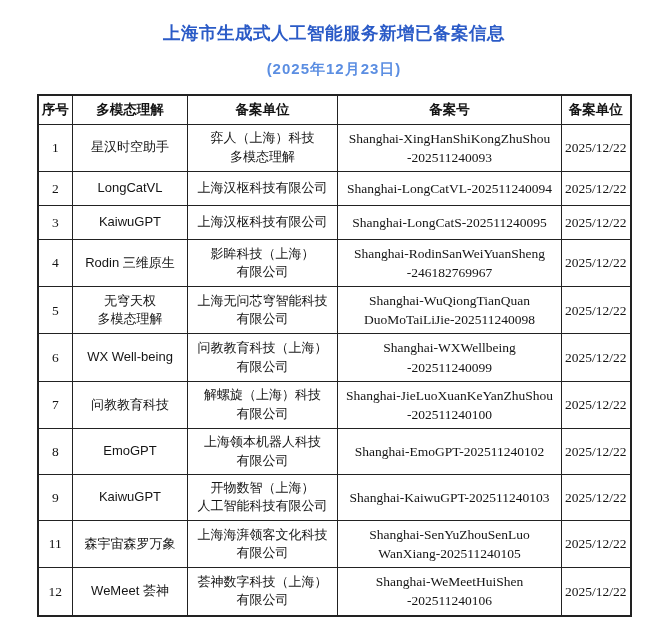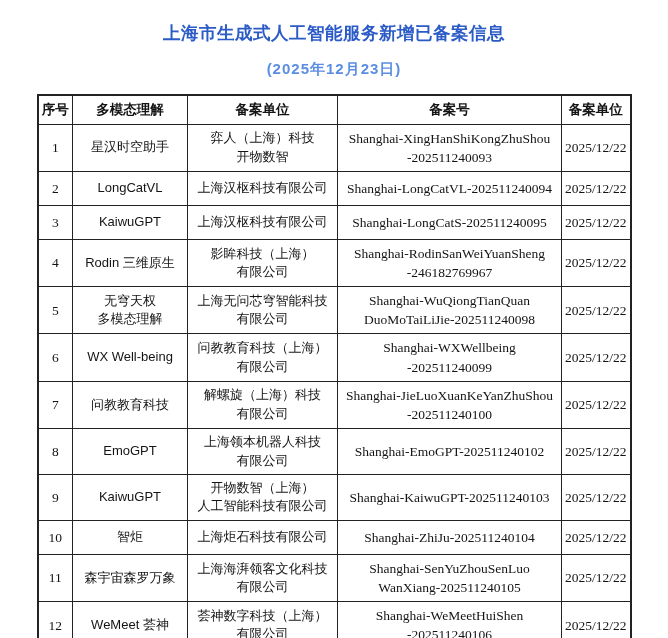--- a/index.html
+++ b/index.html
@@ -101,21 +101,21 @@
         <th>备案单位</th>
         <th>备案号</th>
         <th>备案单位</th>
       </tr>
     </thead>
     <tbody>
   <tr>
     <td class="c-no">1</td>
     <td class="c-model">星汉时空助手</td>
     <td class="c-company">弈人（上海）科技
-开物数智</td>
+多模态理解</td>
     <td class="c-reg">Shanghai-XingHanShiKongZhuShou
 -202511240093</td>
     <td class="c-date">2025/12/22</td>
   </tr>
 
   <tr>
     <td class="c-no">2</td>
     <td class="c-model">LongCatVL</td>
     <td class="c-company">上海汉枢科技有限公司</td>
     <td class="c-reg">Shanghai-LongCatVL-202511240094</td>
@@ -182,27 +182,20 @@
 
   <tr>
     <td class="c-no">9</td>
     <td class="c-model">KaiwuGPT</td>
     <td class="c-company">开物数智（上海）
 人工智能科技有限公司</td>
     <td class="c-reg">Shanghai-KaiwuGPT-202511240103</td>
     <td class="c-date">2025/12/22</td>
   </tr>
 
-  <tr>
-    <td class="c-no">10</td>
-    <td class="c-model">智炬</td>
-    <td class="c-company">上海炬石科技有限公司</td>
-    <td class="c-reg">Shanghai-ZhiJu-202511240104</td>
-    <td class="c-date">2025/12/22</td>
-  </tr>
 
   <tr>
     <td class="c-no">11</td>
     <td class="c-model">森宇宙森罗万象</td>
     <td class="c-company">上海海湃领客文化科技
 有限公司</td>
     <td class="c-reg">Shanghai-SenYuZhouSenLuo
 WanXiang-202511240105</td>
     <td class="c-date">2025/12/22</td>
   </tr>

